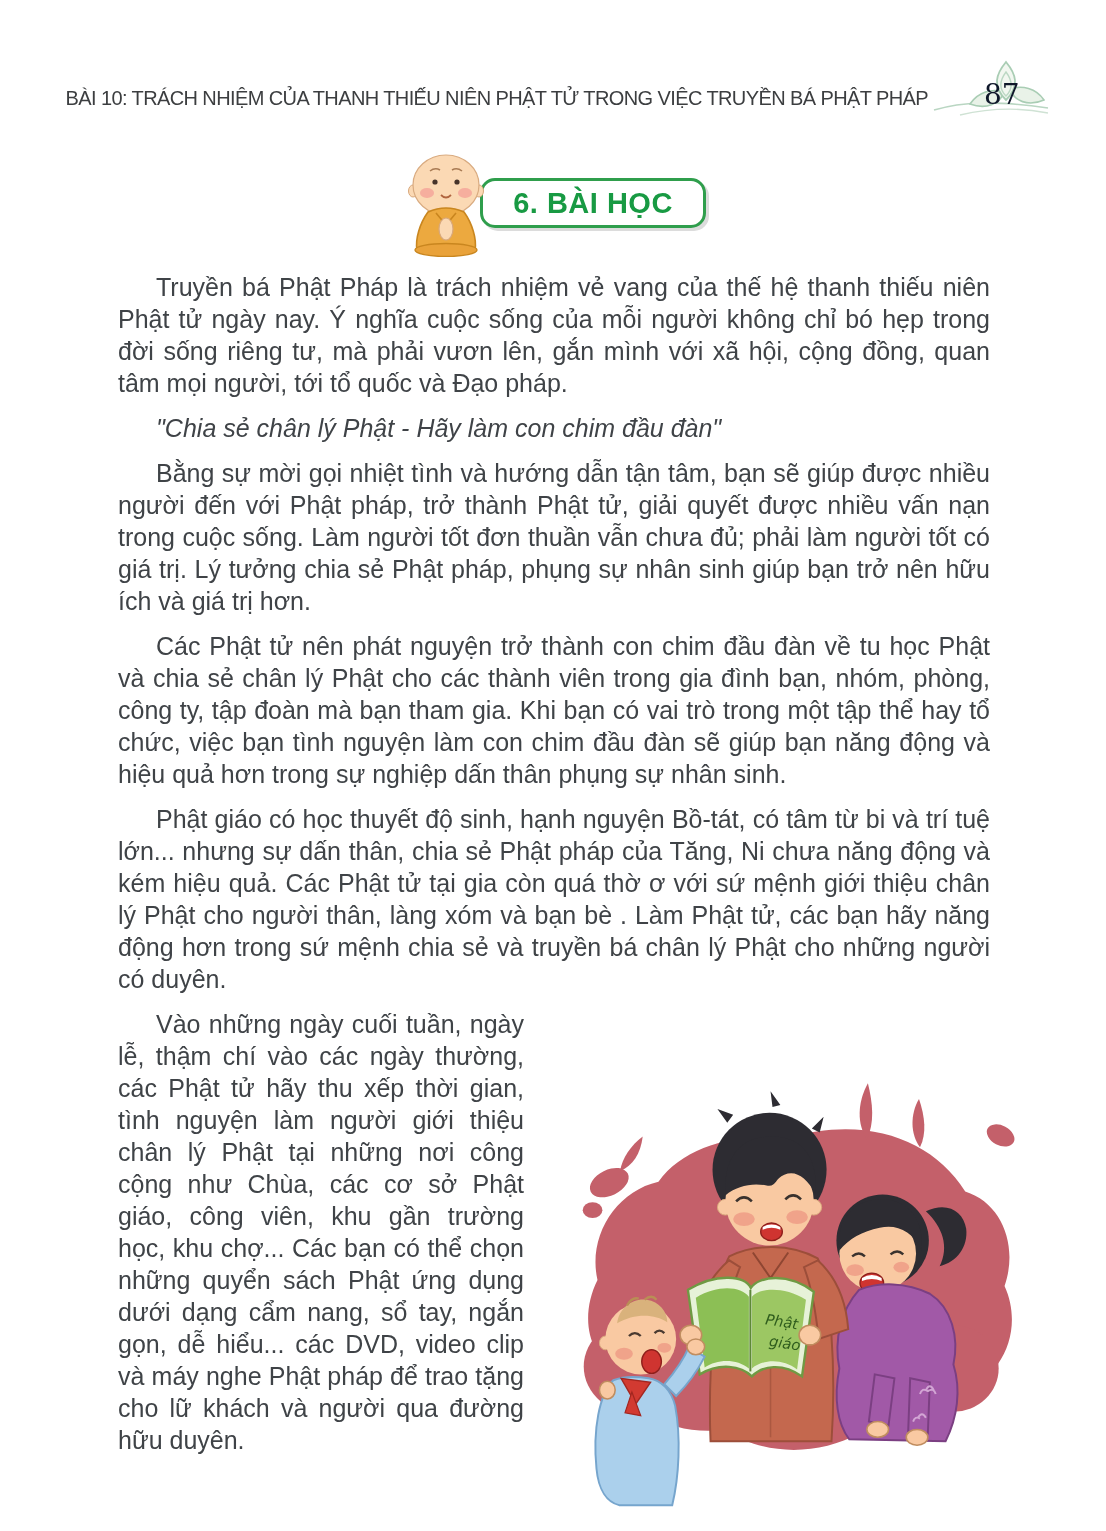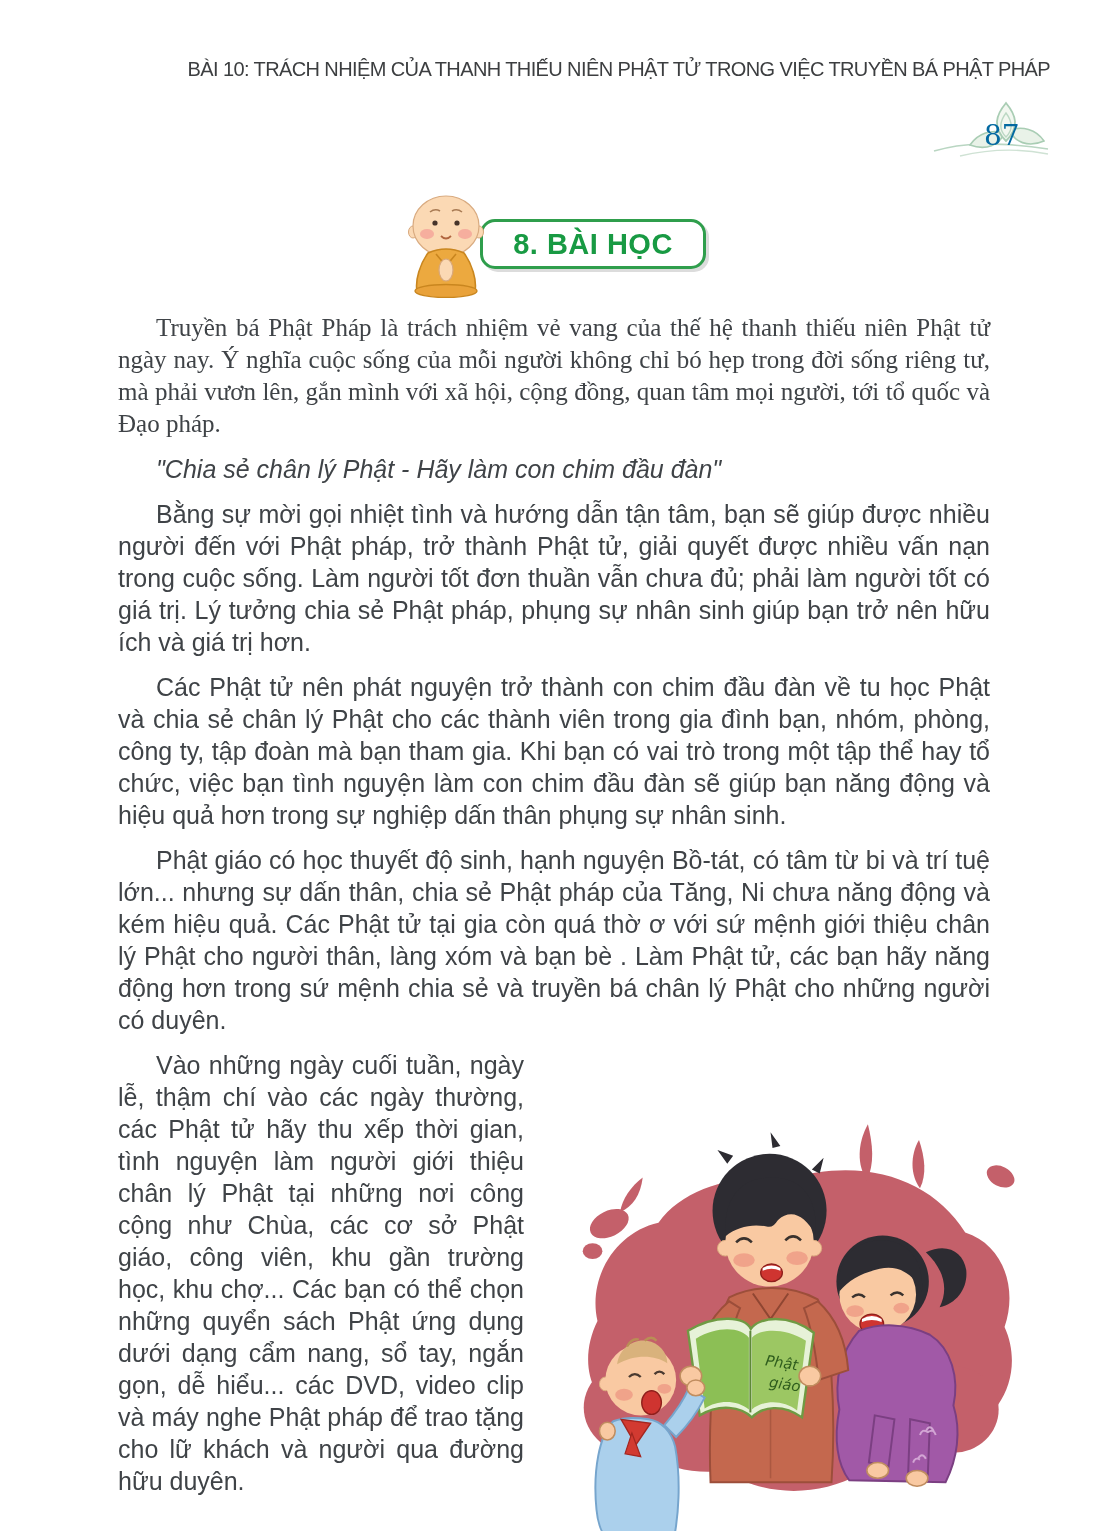--- a/index.html
+++ b/index.html
@@ -6,39 +6,38 @@
   .page{
     position:relative;
     width:1106px;height:1531px;
     background:#ffffff;
     overflow:hidden;
     font-family:"Liberation Sans","DejaVu Sans",sans-serif;
     color:#3f4347;
   }
   
   .header{
-    display:flex;align-items:flex-end;
+    display:flex;align-items:flex-end;justify-content:flex-end;
     padding:58px 56px 0 118px;
     gap:4px;
-    flex-direction:column;
   }
   .header-title{
     font-size:20px;
     letter-spacing:-0.6px;
     color:#3c3e40;
     white-space:nowrap;
     padding-bottom:14px;
     font-weight:500;
   }
   .lotus-wrap{position:relative;width:118px;height:66px;flex:0 0 auto;}
   .lotus-wrap svg{position:absolute;left:0;top:0;}
   .page-number{
     position:absolute;left:52px;top:20px;
     font-family:"DejaVu Serif","Liberation Serif",serif;
-    font-size:28px;color:#0369a1;
+    font-size:28px;color:#0f172a;
   }
   
   .badge-row{
     display:flex;align-items:center;justify-content:center;
     margin-top:24px;height:110px;
   }
   .monk{width:92px;height:108px;position:relative;z-index:2;flex:0 0 auto;}
   .badge-pill{
     display:flex;align-items:center;justify-content:center;
     height:44px;padding:0 30px;
@@ -51,21 +50,21 @@
     font-size:29px;font-weight:bold;color:#189a43;letter-spacing:0.5px;
     white-space:nowrap;
   }
   
   .para{
     margin:13px 116px 0 118px;
     font-size:25px;line-height:32px;
     text-align:justify;text-justify:inter-word;
     text-indent:38px;
   }
-  .para.first{font-family:Liberation Serif, serif;}
+  .para.first{}
   .para.quote{font-style:italic;text-align:left;}
   
   .illu{
     float:right;
     width:452px;height:470px;
     margin:36px 0 0 14px;
   }
   .clear{clear:both;}
 </style>
 </head>
@@ -104,21 +103,21 @@
       <ellipse cx="27" cy="44" rx="7" ry="5" fill="#f5a89b" opacity="0.9"></ellipse>
       <ellipse cx="65" cy="44" rx="7" ry="5" fill="#f5a89b" opacity="0.9"></ellipse>
       <path d="M41 46 q5 5 10 0" stroke="#b0653f" stroke-width="1.8" fill="none"></path>
 
       <path d="M28 63 C20 74 15 90 17 101 L75 101 C77 90 72 74 64 63 Q46 55 28 63 Z" fill="#eca93f" stroke="#c9861f" stroke-width="1.6"></path>
       <path d="M36 64 L46 76 L56 64" stroke="#c9861f" stroke-width="1.6" fill="none"></path>
       <ellipse cx="46" cy="80" rx="7" ry="11" fill="#fbd9b4" stroke="#d8a87c" stroke-width="1.2"></ellipse>
       <ellipse cx="46" cy="101" rx="31" ry="6.5" fill="#e9a23a" stroke="#c9861f" stroke-width="1.4"></ellipse>
     </svg>
     <div class="badge-pill">
-      <span>8. BÀI HỌC</span>
+      <span>6. BÀI HỌC</span>
     </div>
   </div>
 
   <p class="para first">Truyền bá Phật Pháp là trách nhiệm vẻ vang của thế hệ thanh thiếu niên Phật tử ngày nay. Ý nghĩa cuộc sống của mỗi người không chỉ bó hẹp trong đời sống riêng tư, mà phải vươn lên, gắn mình với xã hội, cộng đồng, quan tâm mọi người, tới tổ quốc và Đạo pháp.</p>
   <p class="para quote">"Chia sẻ chân lý Phật - Hãy làm con chim đầu đàn"</p>
   <p class="para">Bằng sự mời gọi nhiệt tình và hướng dẫn tận tâm, bạn sẽ giúp được nhiều người đến với Phật pháp, trở thành Phật tử, giải quyết được nhiều vấn nạn trong cuộc sống. Làm người tốt đơn thuần vẫn chưa đủ; phải làm người tốt có giá trị. Lý tưởng chia sẻ Phật pháp, phụng sự nhân sinh giúp bạn trở nên hữu ích và giá trị hơn.</p>
   <p class="para">Các Phật tử nên phát nguyện trở thành con chim đầu đàn về tu học Phật và chia sẻ chân lý Phật cho các thành viên trong gia đình bạn, nhóm, phòng, công ty, tập đoàn mà bạn tham gia. Khi bạn có vai trò trong một tập thể hay tổ chức, việc bạn tình nguyện làm con chim đầu đàn sẽ giúp bạn năng động và hiệu quả hơn trong sự nghiệp dấn thân phụng sự nhân sinh.</p>
   <p class="para">Phật giáo có học thuyết độ sinh, hạnh nguyện Bồ-tát, có tâm từ bi và trí tuệ lớn... nhưng sự dấn thân, chia sẻ Phật pháp của Tăng, Ni chưa năng động và kém hiệu quả. Các Phật tử tại gia còn quá thờ ơ với sứ mệnh giới thiệu chân lý Phật cho người thân, làng xóm và bạn bè . Làm Phật tử, các bạn hãy năng động hơn trong sứ mệnh chia sẻ và truyền bá chân lý Phật cho những người có duyên.</p>
 
   <div class="para">

